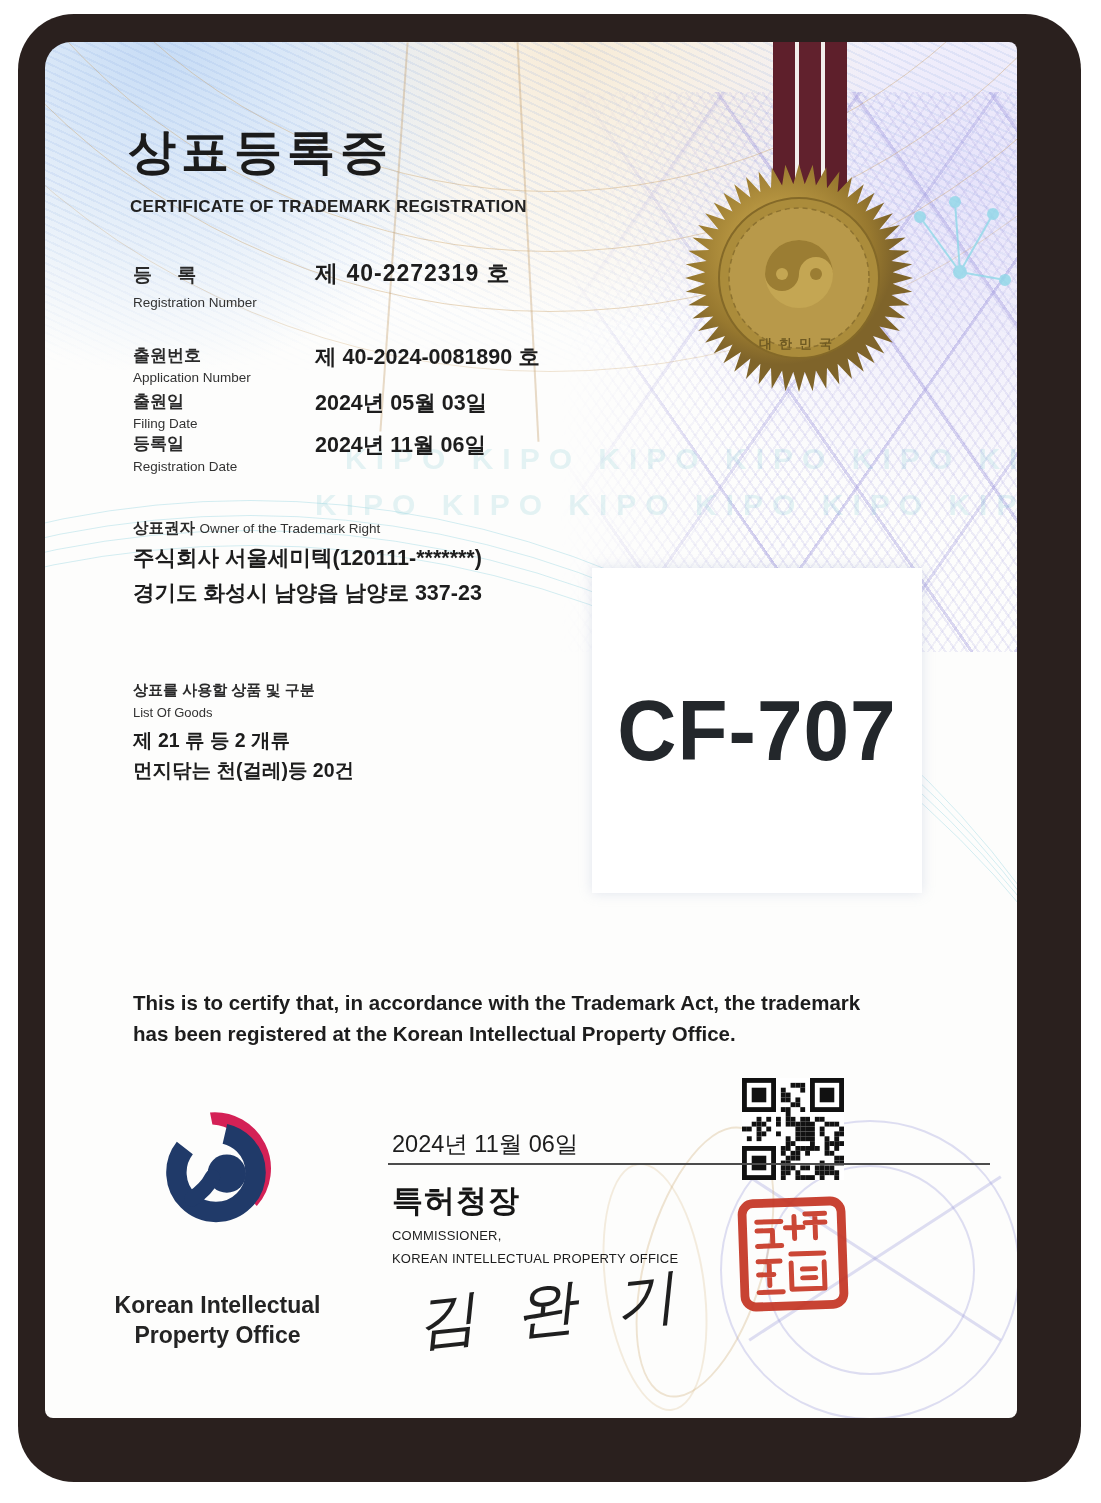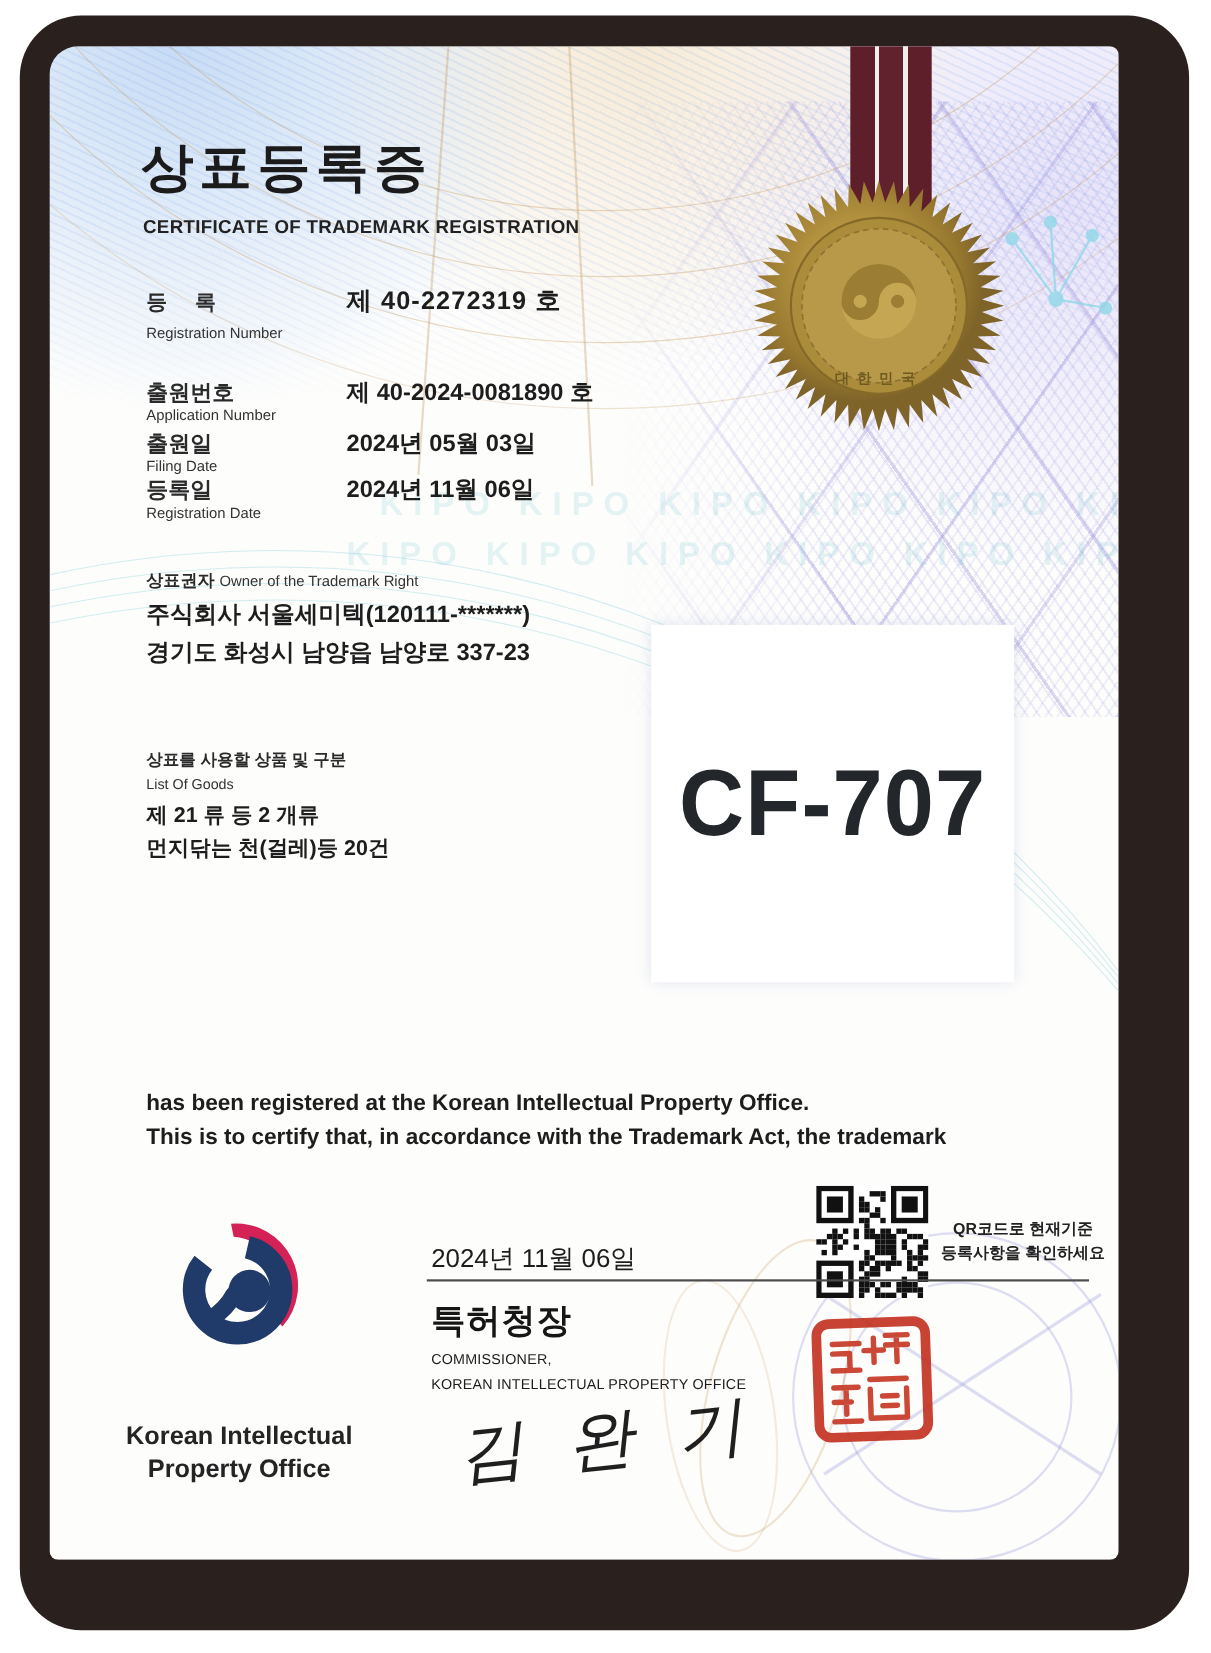--- a/index.html
+++ b/index.html
@@ -25,21 +25,21 @@
     -webkit-mask-image:linear-gradient(to left, #000 55%, transparent); mask-image:linear-gradient(to left, #000 55%, transparent); }
   .ring { border-radius:50%; border:1.5px solid rgba(203,163,104,0.42); }
   .teal-ring { border-radius:50%; border:1.4px solid rgba(112,200,214,0.3); }
   .lav-ring { border-radius:50%; border:2px solid rgba(150,150,214,0.3); }
   .tan-ellipse { border-radius:50%; border:2px solid rgba(210,176,122,0.33); }
   .spoke { width:2px; background:rgba(192,152,96,0.35); }
   .watermark { color:rgba(126,202,212,0.2); font-weight:bold; font-size:30px; letter-spacing:9px; white-space:nowrap; }
 
   .t-ko-title { font-size:48px; font-weight:800; color:#1b1b1b; letter-spacing:5px; }
   .t-en-title { font-size:17px; font-weight:bold; color:#222; letter-spacing:0.3px;text-align:center; }
-  .lbl-ko { font-size:20px; font-weight:bold; color:#2a2a2a; }
+  .lbl-ko { font-size:17px; font-weight:bold; color:#2a2a2a; }
   .lbl-en { font-size:13.5px; color:#333; font-weight:500; }
   .val { font-size:21.5px; font-weight:bold; color:#1d1d1d; }
   .val-lg { font-size:23px; font-weight:bold; color:#1d1d1d; letter-spacing:1px; }
   .owner-line { font-size:21.5px; font-weight:bold; color:#1d1d1d; }
   .goods-line { font-size:19.5px; font-weight:bold; color:#1d1d1d; }
   .stmt-ko { font-size:25px; font-weight:bold; color:#161616; letter-spacing:-0.3px; }
   .stmt-en { font-size:20.5px; font-weight:bold; color:#1d1d1d; line-height:1.52; width:840px; }
   .specimen-box { background:#ffffff; box-shadow:0 0 12px rgba(160,172,205,0.3); display:flex; align-items:center; justify-content:center; }
   .specimen-text { font-size:82px; font-weight:900; color:#23272b; letter-spacing:1px; transform:scaleY(1.04); }
   .qr-caption { font-size:14.5px; font-weight:600; color:#222; text-align:center; line-height:1.5; }
@@ -141,22 +141,22 @@
     <div class="abs" style="left:88px; top:639px; font-size:15px; font-weight:600; color:#2a2a2a;">상표를 사용할 상품 및 구분</div>
     <div class="abs lbl-en" style="left:88px; top:663px; font-size:13px;">List Of Goods</div>
     <div class="abs goods-line" style="left:88px; top:685px;">제 21 류 등 2 개류</div>
     <div class="abs goods-line" style="left:88px; top:715px;">먼지닦는 천(걸레)등 20건</div>
 
     <div class="abs specimen-box" style="left:547px; top:526px; width:330px; height:325px;">
       <div class="specimen-text">CF-707</div>
     </div>
 
     <div class="abs stmt-en" style="left:88px; top:945px;">
+      <div>This is to certify that, in accordance with the Trademark Act, the trademark</div>
       <div>has been registered at the Korean Intellectual Property Office.</div>
-      <div>This is to certify that, in accordance with the Trademark Act, the trademark</div>
     </div>
 
     <svg class="abs" style="left:697px; top:1036px;" width="102" height="102" viewBox="0 0 102 102">
       <rect width="102" height="102" fill="#fff"></rect>
       <g id="qr-modules" fill="#111">
           <rect x="48.57142857142857" y="4.857142857142857" width="4.857142857142857" height="4.857142857142857"></rect>
           <rect x="53.42857142857142" y="4.857142857142857" width="4.857142857142857" height="4.857142857142857"></rect>
           <rect x="58.28571428571428" y="4.857142857142857" width="4.857142857142857" height="4.857142857142857"></rect>
           <rect x="38.857142857142854" y="9.714285714285714" width="4.857142857142857" height="4.857142857142857"></rect>
           <rect x="58.28571428571428" y="9.714285714285714" width="4.857142857142857" height="4.857142857142857"></rect>
@@ -282,24 +282,20 @@
           <rect x="4.857142857142857" y="4.857142857142857" width="24.285714285714285" height="24.285714285714285" fill="#fff"></rect>
           <rect x="9.714285714285714" y="9.714285714285714" width="14.57142857142857" height="14.57142857142857" fill="#111"></rect>
           <rect x="68" y="0" width="34" height="34" fill="#111"></rect>
           <rect x="72.85714285714285" y="4.857142857142857" width="24.285714285714285" height="24.285714285714285" fill="#fff"></rect>
           <rect x="77.71428571428571" y="9.714285714285714" width="14.57142857142857" height="14.57142857142857" fill="#111"></rect>
           <rect x="0" y="68" width="34" height="34" fill="#111"></rect>
           <rect x="4.857142857142857" y="72.85714285714285" width="24.285714285714285" height="24.285714285714285" fill="#fff"></rect>
           <rect x="9.714285714285714" y="77.71428571428571" width="14.57142857142857" height="14.57142857142857" fill="#111"></rect>
         </g>
     </svg>
-    <div class="abs qr-caption" style="left:805px; top:1066px; width:160px;">
-      <div>QR코드로 현재기준</div>
-      <div>등록사항을 확인하세요</div>
-    </div>
 
     <div class="abs date-line" style="left:347px; top:1086px;">2024년 11월 06일</div>
     <div class="abs divider" style="left:343px; top:1121px; width:602px;"></div>
     <div class="abs comm-ko" style="left:347px; top:1138px;">특허청장</div>
     <div class="abs comm-en" style="left:347px; top:1186px;">COMMISSIONER,</div>
     <div class="abs comm-en" style="left:347px; top:1209px;">KOREAN INTELLECTUAL PROPERTY OFFICE</div>
     <div class="abs signature" style="left:375px; top:1225px;">김완기</div>
 
     <svg class="abs" style="left:693px; top:1154px; transform:rotate(-2deg); opacity:.93;" width="110" height="116" viewBox="0 0 100 104">
       <rect x="5" y="5" width="90" height="94" rx="10" fill="none" stroke="#c43524" stroke-width="8"></rect>

